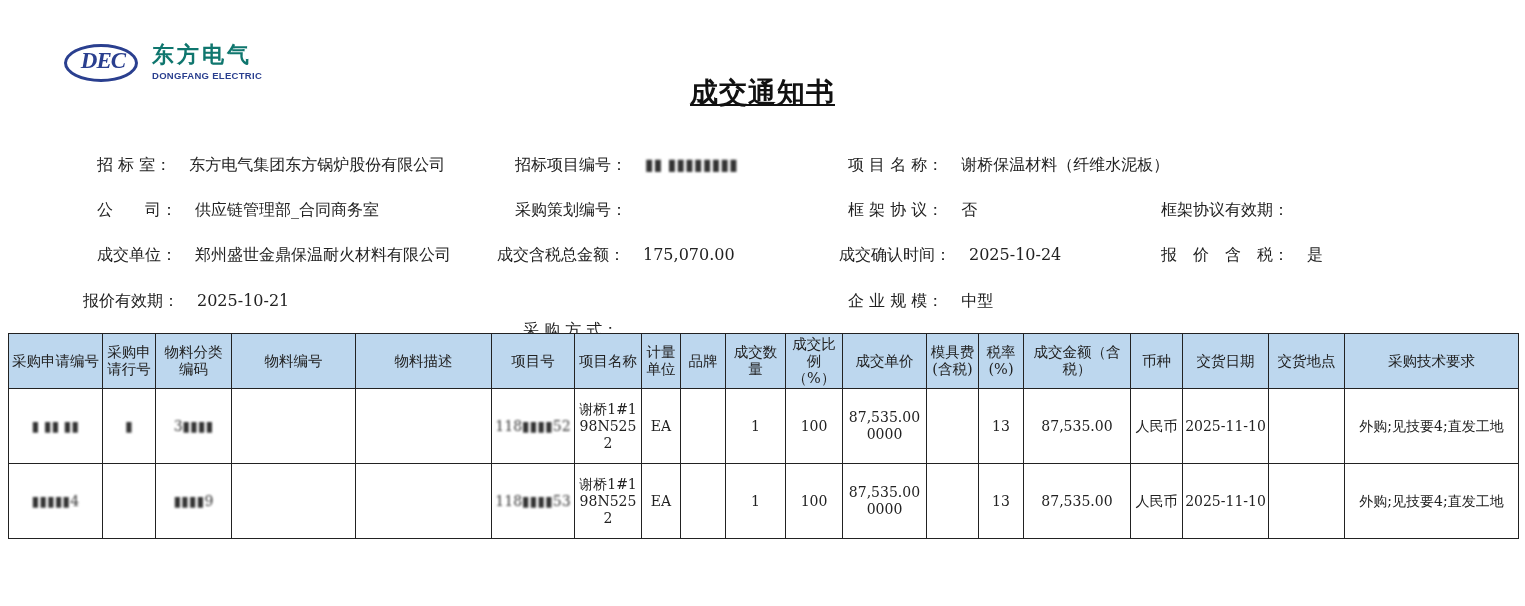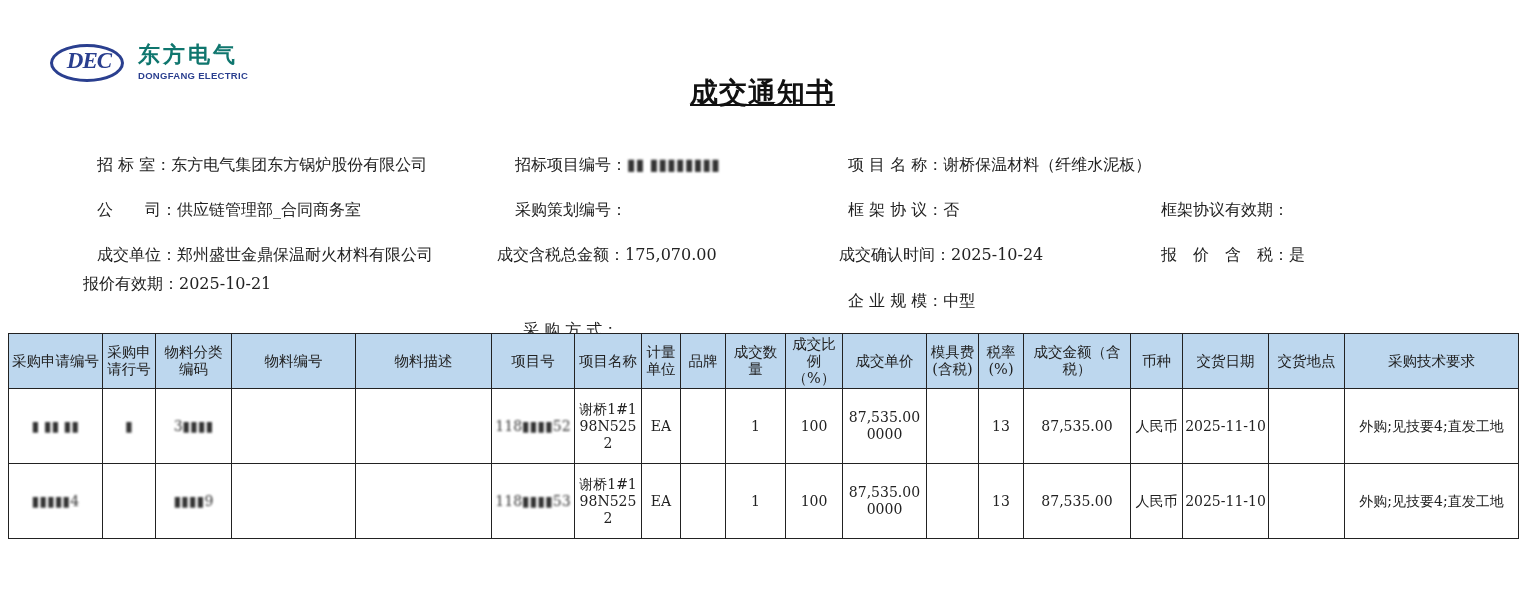--- a/index.html
+++ b/index.html
@@ -1,21 +1,21 @@
 <!DOCTYPE html>
 <html><head>
   <meta charset="utf-8">
   <style>
     html, body { margin: 0; padding: 0; background: #ffffff; }
     body {
       width: 1525px; height: 606px; position: relative; overflow: hidden;
       font-family: "DejaVu Serif", "Liberation Serif", serif;
       color: #1a1a1a;
     }
-    .logo { position: absolute; left: 50px; top: 40px; width: 210px; height: 48px; }
+    .logo { position: absolute; left: 64px; top: 40px; width: 210px; height: 48px; }
     .logo-oval {
       position: absolute; left: 0; top: 4px; width: 74px; height: 38px;
       border: 3px solid #2a3f8f; border-radius: 50%;
       box-sizing: border-box;
     }
     .logo-dec {
       position: absolute; left: 2px; top: 8px; width: 74px; text-align: center;
       font-family: "Liberation Serif", serif; font-style: italic; font-weight: bold;
       font-size: 23px; color: #2a3f8f; letter-spacing: -1px;
     }
@@ -29,21 +29,21 @@
       font-family: "Liberation Sans", sans-serif; font-weight: bold; font-size: 9.5px;
       color: #2a3f8f; letter-spacing: 0.3px;
     }
     .title {
       position: absolute; left: 0; width: 1525px; top: 74px; text-align: center;
       font-family: "DejaVu Sans", sans-serif; font-weight: bold; font-size: 28px; color: #111;
       letter-spacing: 1px;
       text-decoration: underline;
     }
     .field { position: absolute; font-size: 16px; white-space: nowrap; color: #222; }
-    .field .val { margin-left: 0; }
+    .field .val { margin-left: 18px; }
 
     table.grid {
       position: absolute; left: 8px; top: 333px;
       border-collapse: collapse; table-layout: fixed;
       font-size: 14px; color: #222;
     }
     table.grid td, table.grid th {
       border: 1.5px solid #222; padding: 0 2px; text-align: center;
       vertical-align: middle; line-height: 17px; word-break: break-all;
       overflow: hidden;
@@ -95,21 +95,21 @@
 <div class="field" style="left:497px; top:245px;">
   <span>成交含税总金额：</span><span class="val">175,070.00</span>
 </div>
 <div class="field" style="left:839px; top:245px;">
   <span>成交确认时间：</span><span class="val">2025-10-24</span>
 </div>
 <div class="field" style="left:1161px; top:245px;">
   <span>报　价　含　税：</span><span class="val">是</span>
 </div>
 
-<div class="field" style="left:83px; top:274px;">
+<div class="field" style="left:83px; top:291px;">
   <span>报价有效期：</span><span class="val">2025-10-21</span>
 </div>
 <div class="field" style="left:523px; top:280px;margin-top:40px;">
   <span>采 购 方 式：</span><span class="val"></span>
 </div>
 <div class="field" style="left:848px; top:291px;">
   <span>企 业 规 模：</span><span class="val">中型</span>
 </div>
 
 <table class="grid">

